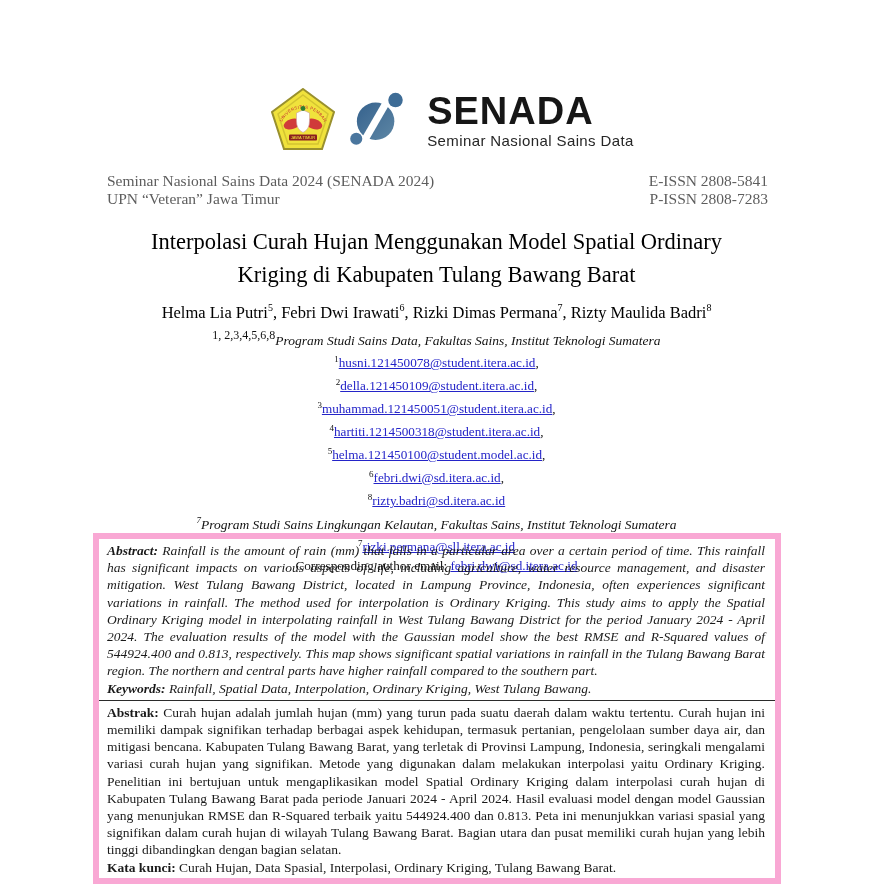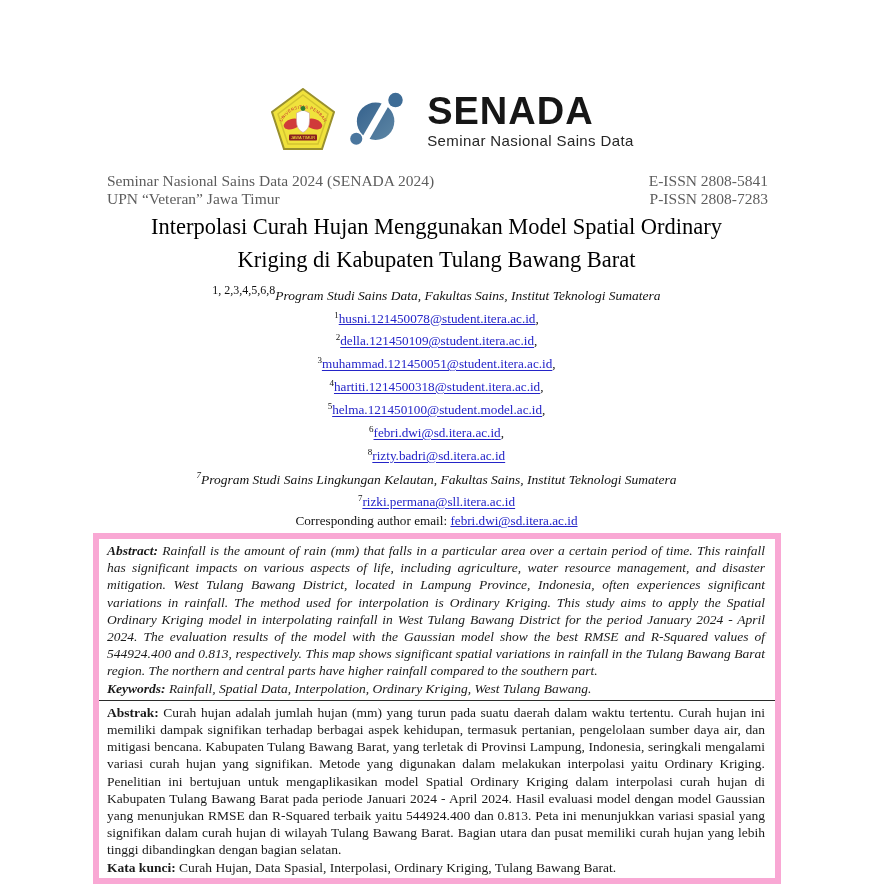--- a/index.html
+++ b/index.html
@@ -18,21 +18,21 @@
   .senada-title{font-size:38px;font-weight:bold;color:#161616;letter-spacing:1px;line-height:40px;}
   .senada-subtitle{font-size:15px;color:#262626;letter-spacing:.4px;margin-top:1px;}
   
   .meta-row{
     position:absolute;top:172px;left:107px;right:105px;
     display:flex;justify-content:space-between;
     font-size:15.5px;color:#5d5d5d;line-height:17.5px;
   }
   .meta-right{text-align:right;}
   
-  .front{position:absolute;top:210px;left:0;width:100%;text-align:center;}
+  .front{position:absolute;top:225px;left:0;width:100%;text-align:center;}
   .paper-title{font-size:22.5px;line-height:33px;color:#000;}
   .authors{margin-top:6px;font-size:16.5px;line-height:21px;color:#000;}
   .authors sup{font-size:10px;}
   .affil{margin-top:4px;font-size:13.5px;font-style:italic;line-height:16px;}
   .affil sup{font-size:12px;font-style:normal;}
   .emails{margin-top:2px;font-size:13.2px;line-height:18.6px;}
   .emails sup{font-size:9px;}
   a.link{color:#2424c8;text-decoration:underline;cursor:pointer;}
   .affil-inline{font-style:italic;font-size:13.5px;}
   
@@ -101,20 +101,21 @@
     </div>
   </div>
 
   <div class="front">
     <div class="paper-title">
       <div>Interpolasi Curah Hujan Menggunakan Model Spatial Ordinary</div>
       <div>Kriging di Kabupaten Tulang Bawang Barat</div>
     </div>
 
     <div class="authors">
+      <div><span>Helma Lia Putri</span><sup>5</sup><span>, </span><span>Febri Dwi Irawati</span><sup>6</sup><span>, </span><span>Rizki Dimas Permana</span><sup>7</sup><span>, </span><span>Rizty Maulida Badri</span><sup>8</sup><span></span></div>
     </div>
 
     <div class="affil"><sup>1, 2,3,4,5,6,8</sup><span>Program Studi Sains Data, Fakultas Sains, Institut Teknologi Sumatera</span></div>
 
     <div class="emails">
       <div><sup>1</sup><a class="link">husni.121450078@student.itera.ac.id</a><span>,</span></div>
       <div><sup>2</sup><a class="link">della.121450109@student.itera.ac.id</a><span>,</span></div>
       <div><sup>3</sup><a class="link">muhammad.121450051@student.itera.ac.id</a><span>,</span></div>
       <div><sup>4</sup><a class="link">hartiti.1214500318@student.itera.ac.id</a><span>,</span></div>
       <div><sup>5</sup><a class="link">helma.121450100@student.model.ac.id</a><span>,</span></div>

